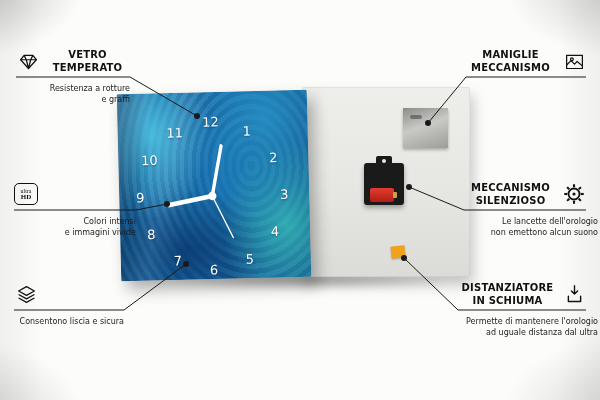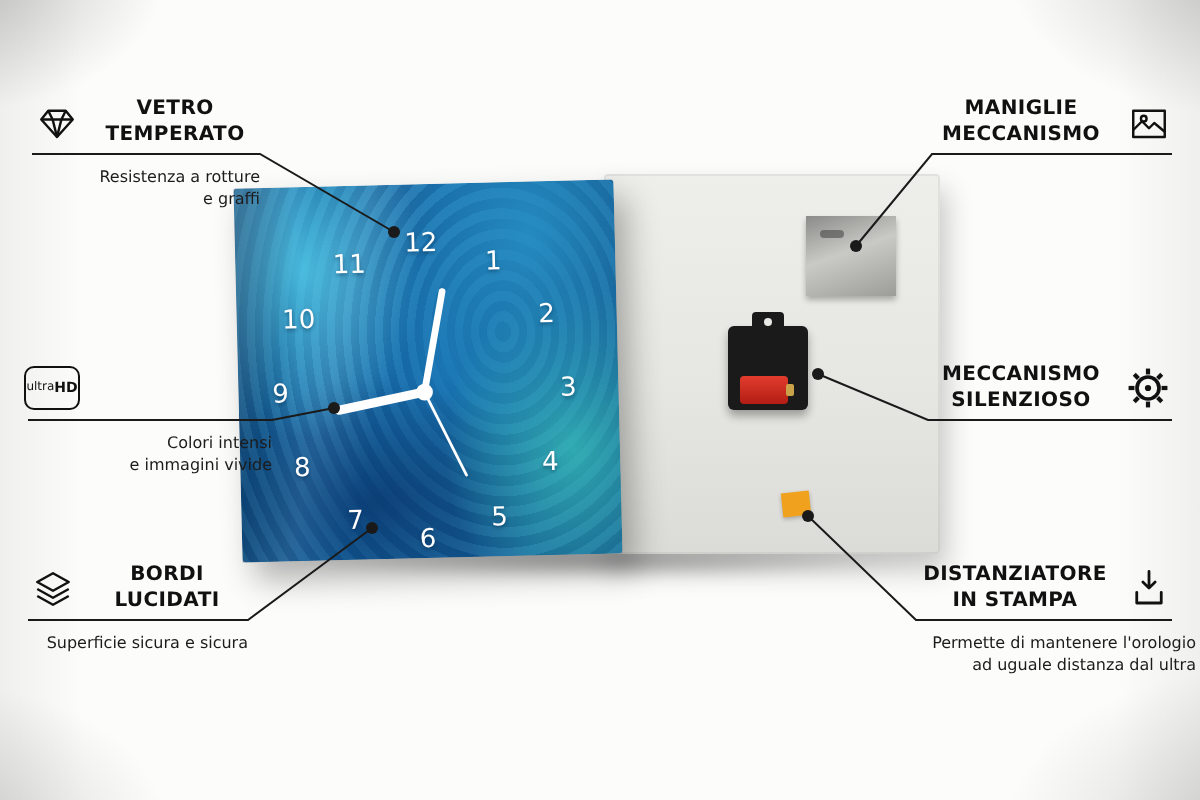--- a/index.html
+++ b/index.html
@@ -77,21 +77,21 @@
   
   .leaders{position:absolute;left:0;top:0;z-index:5;pointer-events:none;}
   
   .callout{position:absolute;z-index:6;}
   .head{display:flex;align-items:center;height:32px;gap:5px;}
   .title{flex:1;font-weight:bold;font-size:10px;line-height:1.3;letter-spacing:.2px;
     text-align:center;white-space:pre-line;}
   .sub{margin-top:6px;font-size:8px;line-height:1.4;text-align:right;white-space:pre-line;color:#1c1c1c;}
   .icon{flex:0 0 auto;width:24px;height:24px;display:flex;align-items:center;justify-content:center;}
   .uhd{width:26px;height:20px;border:1.5px solid #111;border-radius:5px;
-    display:flex;flex-direction:row;align-items:center;justify-content:center;line-height:1;}
+    display:flex;flex-direction:column;align-items:center;justify-content:center;line-height:1;font-family:Liberation Serif, serif;}
   .uhd-top{font-size:6px;}
   .uhd-bottom{font-size:7px;font-weight:bold;}
   .c4 .head,.c5 .head,.c6 .head{margin:0 12px;}
 </style>
 </head>
 <body>
 
 <div class="vignette"></div>
 <div class="product-shadow"></div>
 
@@ -180,24 +180,22 @@
 </div>
 
 <div class="callout c3" style="left:14px;top:278px;width:110px;">
   <div class="head">
     <span class="icon">
       <svg viewBox="0 0 24 24" width="21" height="21" fill="none" stroke="#111" stroke-width="1.4" stroke-linejoin="round">
         <path d="M12 3 21 8l-9 5-9-5z"></path>
         <path d="M3 12l9 5 9-5M3 16l9 5 9-5"></path>
       </svg>
     </span>
-    <span class="title">BORDI
-LUCIDATI</span>
-  </div>
-  <div class="sub">Superficie sicura e sicura</div>
+  </div>
+  <div class="sub">Consentono liscia e sicura</div>
 </div>
 
 <div class="callout c4" style="left:452px;top:45px;width:146px;">
   <div class="head">
     <span class="title">MANIGLIE
 MECCANISMO</span>
     <span class="icon">
       <svg viewBox="0 0 24 24" width="21" height="21" fill="none" stroke="#111" stroke-width="1.4" stroke-linejoin="round">
         <rect x="3" y="5" width="18" height="15"></rect>
         <path d="M3 16l5-5 4 4 3-3 6 5"></path>
@@ -221,26 +219,28 @@
           <line x1="12" y1="1.4" x2="12" y2="4.6" transform="rotate(135 12 12)"></line>
           <line x1="12" y1="1.4" x2="12" y2="4.6" transform="rotate(180 12 12)"></line>
           <line x1="12" y1="1.4" x2="12" y2="4.6" transform="rotate(225 12 12)"></line>
           <line x1="12" y1="1.4" x2="12" y2="4.6" transform="rotate(270 12 12)"></line>
           <line x1="12" y1="1.4" x2="12" y2="4.6" transform="rotate(315 12 12)"></line>
         </g>
         <circle cx="12" cy="12" r="1.7" fill="#111"></circle>
       </svg>
     </span>
   </div>
+  <div class="sub">Le lancette dell'orologio
+non emettono alcun suono</div>
 </div>
 
 <div class="callout c6" style="left:446px;top:278px;width:152px;">
   <div class="head">
     <span class="title">DISTANZIATORE
-IN STAMPA</span>
+IN SCHIUMA</span>
     <span class="icon">
       <svg viewBox="0 0 24 24" width="21" height="21" fill="none" stroke="#111" stroke-width="1.6" stroke-linecap="round" stroke-linejoin="round">
         <path d="M12 2v9M8.5 8 12 11.5 15.5 8"></path>
         <path d="M5 14v6h14v-6"></path>
       </svg>
     </span>
   </div>
   <div class="sub">Permette di mantenere l'orologio
 ad uguale distanza dal ultra</div>
 </div>

